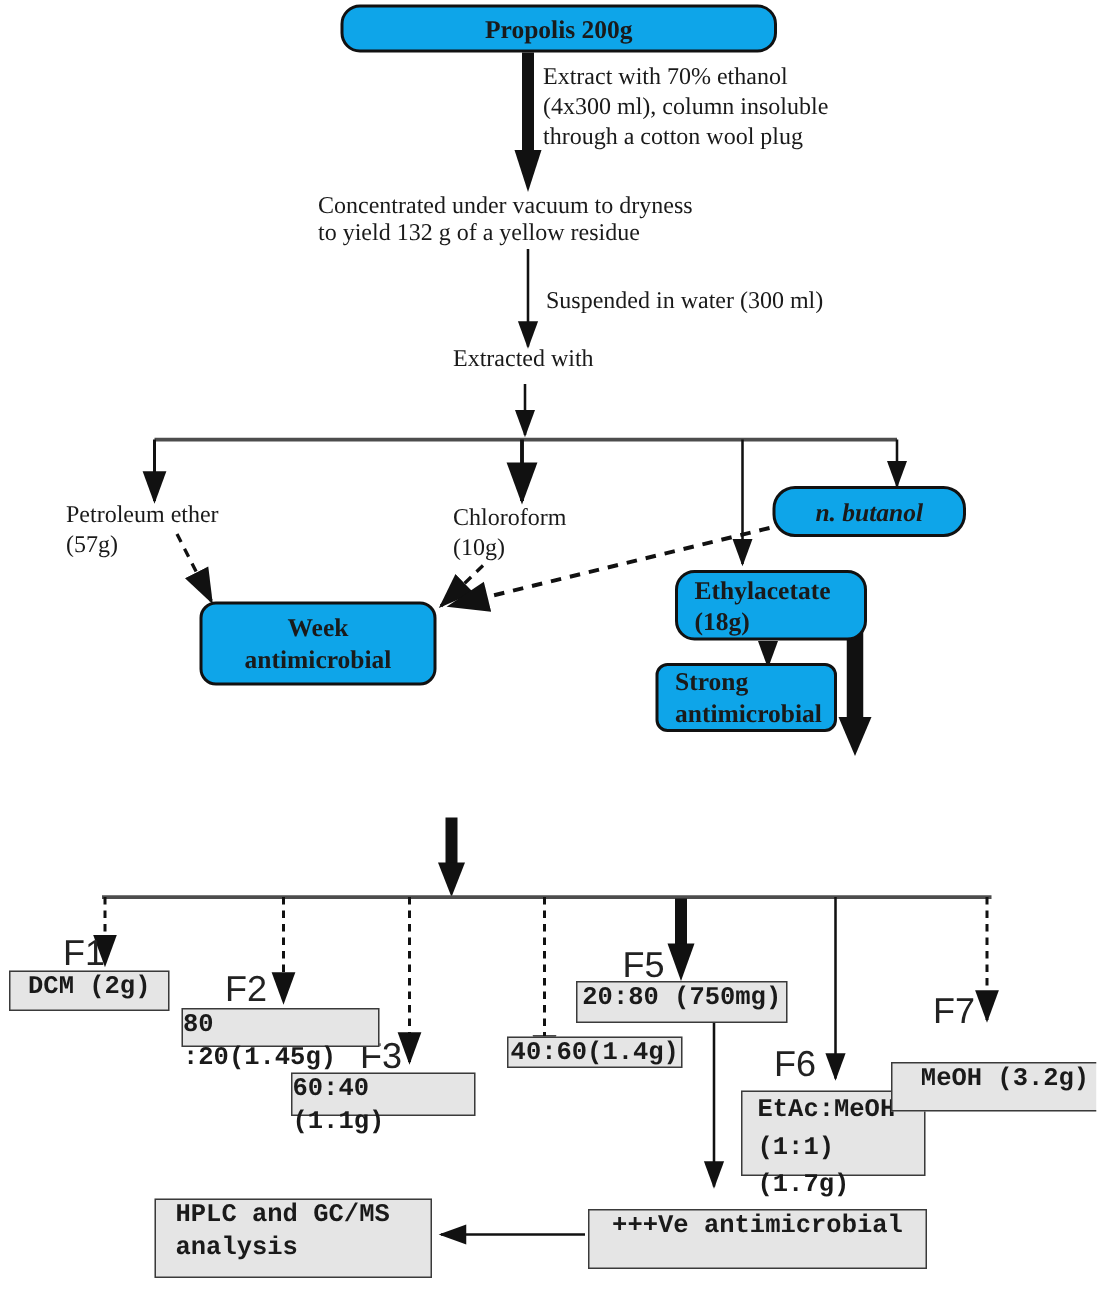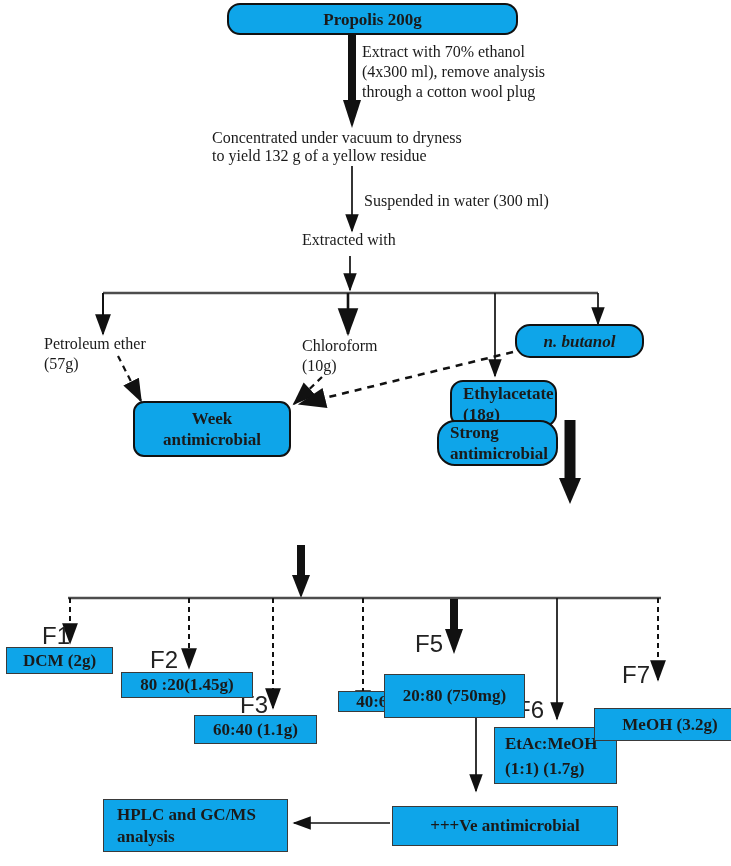--- a/index.html
+++ b/index.html
@@ -8,23 +8,23 @@
     font-family:"Liberation Serif","DejaVu Serif",serif;color:#1a1a1a;overflow:hidden;
   }
   #wires{position:absolute;left:0;top:0;z-index:1;}
   .rbox{
     position:absolute;z-index:2;background:#0ea5e9;border:2.2px solid #111;
     border-radius:13px;display:flex;flex-direction:column;align-items:center;justify-content:center;
     font-weight:bold;font-size:17px;line-height:21px;box-sizing:border-box;
   }
   .rbox.left{align-items:flex-start;padding-left:11px;}
   .sbox{
-    position:absolute;z-index:2;background:#0ea5e9;border:1.8px solid #3a3a3a;
-    display:flex;flex-direction:column;align-items:center;justify-content:center;
-    font-weight:bold;font-size:17px;line-height:22px;box-sizing:border-box;
+    position:absolute;z-index:2;background:#e5e5e5;border:1.8px solid #3a3a3a;
+    display:flex;flex-direction:column;align-items:center;justify-content:flex-start;
+    font-weight:bold;font-size:17px;line-height:22px;box-sizing:border-box;font-family:Liberation Mono, monospace;
   }
   .sbox.left{align-items:flex-start;padding-left:10px;}
   .tlabel{
     position:absolute;z-index:2;font-weight:normal;font-size:16px;line-height:20px;white-space:nowrap;
   }
   .flabel{
     position:absolute;z-index:2;font-family:"Liberation Sans","DejaVu Sans",sans-serif;
     font-size:24px;font-weight:500;color:#222;white-space:nowrap;
   }
 </style>
@@ -91,39 +91,39 @@
   </svg>
 
   <div class="rbox" style="left:227px;top:3px;width:291px;height:32px;">
     <span>Propolis 200g</span>
   </div>
 
   <div class="rbox" style="left:515px;top:324px;width:129px;height:34px;border-radius:15px;font-style:italic;">
     <span>n. butanol</span>
   </div>
 
-  <div class="rbox left" style="left:450px;top:380px;width:107px;height:47px;border-width:2.6px;">
+  <div class="rbox left" style="left:450px;top:380px;width:128px;height:47px;border-width:2.6px;">
     <span>Ethylacetate</span>
     <span>(18g)</span>
   </div>
 
   <div class="rbox" style="left:133px;top:401px;width:158px;height:56px;border-radius:11px;">
     <span>Week</span>
     <span>antimicrobial</span>
   </div>
 
-  <div class="rbox left" style="left:437px;top:420px;width:121px;height:46px;border-radius:18px;">
+  <div class="rbox left" style="left:437px;top:442px;width:121px;height:46px;border-radius:8px;">
     <span>Strong</span>
     <span>antimicrobial</span>
   </div>
 
 
   <div class="tlabel" style="left:362px;top:42px;">
     <div>Extract with 70% ethanol</div>
-    <div>(4x300 ml), remove analysis</div>
+    <div>(4x300 ml), column insoluble</div>
     <div>through a cotton wool plug</div>
   </div>
 
   <div class="tlabel" style="left:212px;top:129px;line-height:18px;">
     <div>Concentrated under vacuum to dryness</div>
     <div>to yield 132 g of a yellow residue</div>
   </div>
 
   <div class="tlabel" style="left:364px;top:191px;">Suspended in water (300 ml)</div>
 
@@ -152,21 +152,21 @@
   </div>
   <div class="sbox" style="left:121px;top:672px;width:132px;height:26px;">
     <span>80 :20(1.45g)</span>
   </div>
   <div class="sbox" style="left:194px;top:715px;width:123px;height:29px;">
     <span>60:40 (1.1g)</span>
   </div>
   <div class="sbox" style="left:338px;top:691px;width:117px;height:21px;">
     <span>40:60(1.4g)</span>
   </div>
-  <div class="sbox" style="left:384px;top:654px;width:141px;height:44px;margin-top:20px;">
+  <div class="sbox" style="left:384px;top:654px;width:141px;height:28px;">
     <span>20:80 (750mg)</span>
   </div>
   <div class="sbox left" style="left:494px;top:727px;width:123px;height:57px;line-height:25px;">
     <span>EtAc:MeOH</span>
     <span>(1:1) (1.7g)</span>
   </div>
   <div class="sbox" style="left:594px;top:687px;width:152px;height:33px;margin-top:21px;">
     <span>MeOH (3.2g)</span>
   </div>
 

